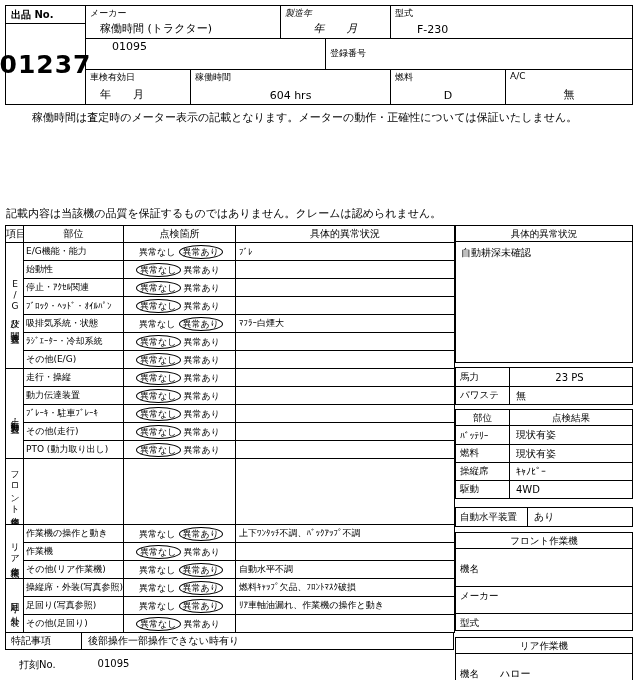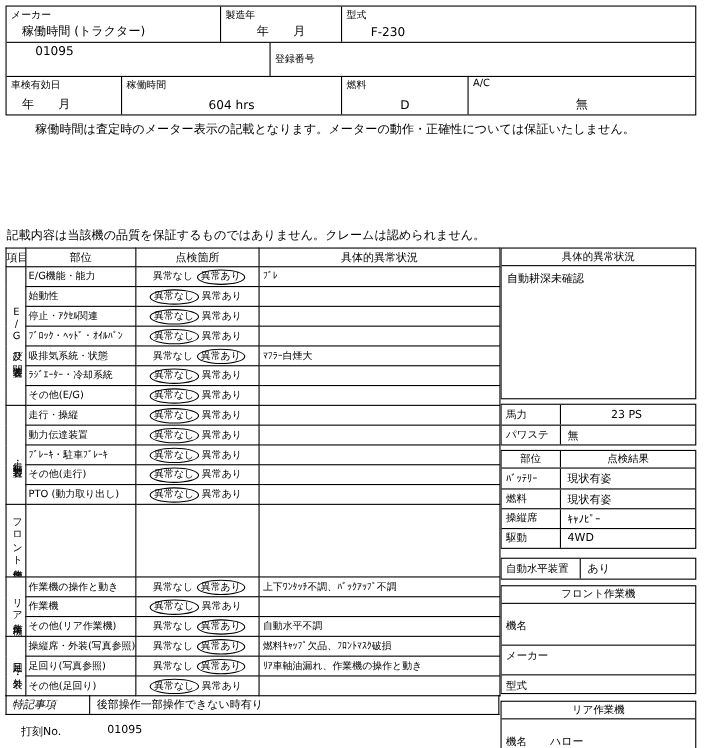--- a/index.html
+++ b/index.html
@@ -15,21 +15,21 @@
     font-size:25px; font-weight:bold; letter-spacing:1px; }
   .header-rows { flex:1; display:flex; flex-direction:column; }
   .h-row { display:flex; border-bottom:1px solid #000; }
   .h-row.r1 { height:33px; } .h-row.r2 { height:31px; }
   .h-row.r3 { flex:1; border-bottom:none; }
   .h-cell { border-right:1px solid #000; padding:1px 4px; display:flex; flex-direction:column;
     justify-content:space-between; overflow:hidden; }
   .h-cell.last { border-right:none; }
   .h-label { font-size:9px; white-space:nowrap; }
   .h-value { font-size:11px; white-space:nowrap; padding-bottom:1px; }
-  .c-maker { width:195px; } .c-year { width:110px; } .c-model { flex:1; }
+  .c-maker { width:195px; } .c-year { width:110px;font-style:italic; } .c-model { flex:1; }
   .c-serial { width:240px; } .c-reg { flex:1; }
   .c-shaken { width:105px; } .c-hours { width:200px; } .c-fuel { width:115px; } .c-ac { flex:1; }
   .v-indent { padding-left:10px; } .v-indent2 { padding-left:22px; } .v-center { text-align:center; }
 
   .meter-note { position:absolute; left:32px; top:110px; font-size:11px; white-space:nowrap; }
   .disclaimer { position:absolute; left:6px; top:206px; font-size:11px; white-space:nowrap; }
 
   
   .main-wrap { position:absolute; left:5px; top:225px; width:449px; }
   table.main-table { border-collapse:collapse; table-layout:fixed; width:449px; }
@@ -41,21 +41,21 @@
     font-size:9px; line-height:1; letter-spacing:1px; display:inline-block; }
   td.part-cell { font-size:9px; padding-left:2px; }
   td.detail-cell { font-size:9px; padding-left:3px; }
   .check-wrap { display:flex; justify-content:center; align-items:center; height:100%; }
   .opt { display:inline-block; font-size:9px; padding:0 3px; line-height:12px; }
   .opt.circled { border:1.2px solid #000; border-radius:50%; }
 
   .notes-row { width:449px; height:18px; border:1px solid #000; border-top:none;
     display:flex; align-items:center; margin-top:-1px; }
   .notes-label { width:76px; border-right:1px solid #000; height:100%; display:flex;
-    align-items:center; padding-left:5px; font-size:10px;font-style:italic; }
+    align-items:center; padding-left:5px; font-size:10px; }
   .notes-value { flex:1; padding-left:6px; font-size:10px; }
   .stamp-row { margin-top:8px; padding-left:14px; font-size:10px; display:flex; }
   .stamp-value { margin-left:42px; }
 
   
   .right-panel { position:absolute; left:455px; top:225px; width:178px; }
   .rp-box { border:1px solid #000; background:#fff; }
   .rp-header { height:16px; border-bottom:1px solid #000; text-align:center;
     font-size:9.5px; line-height:16px; }
   .abnormal-box { height:138px; display:flex; flex-direction:column; }
@@ -84,20 +84,24 @@
   .impl-row + .impl-row { border-top:1px solid #000; }
   .impl-label { width:42px; padding-left:4px; font-size:9.5px; white-space:nowrap; }
   .impl-value { flex:1; font-size:10px; padding-left:2px; white-space:nowrap; }
 </style>
 </head>
 <body>
 
 <div>
 
   <div class="header-box">
+    <div class="lot-box">
+      <div class="lot-label">出品 No.</div>
+      <div class="lot-number">01237</div>
+    </div>
     <div class="header-rows">
       <div class="h-row r1">
         <div class="h-cell c-maker">
           <div class="h-label">メーカー</div>
           <div class="h-value v-indent">稼働時間 (トラクター)</div>
         </div>
         <div class="h-cell c-year">
           <div class="h-label">製造年</div>
           <div class="h-value v-center">年　　月</div>
         </div>

